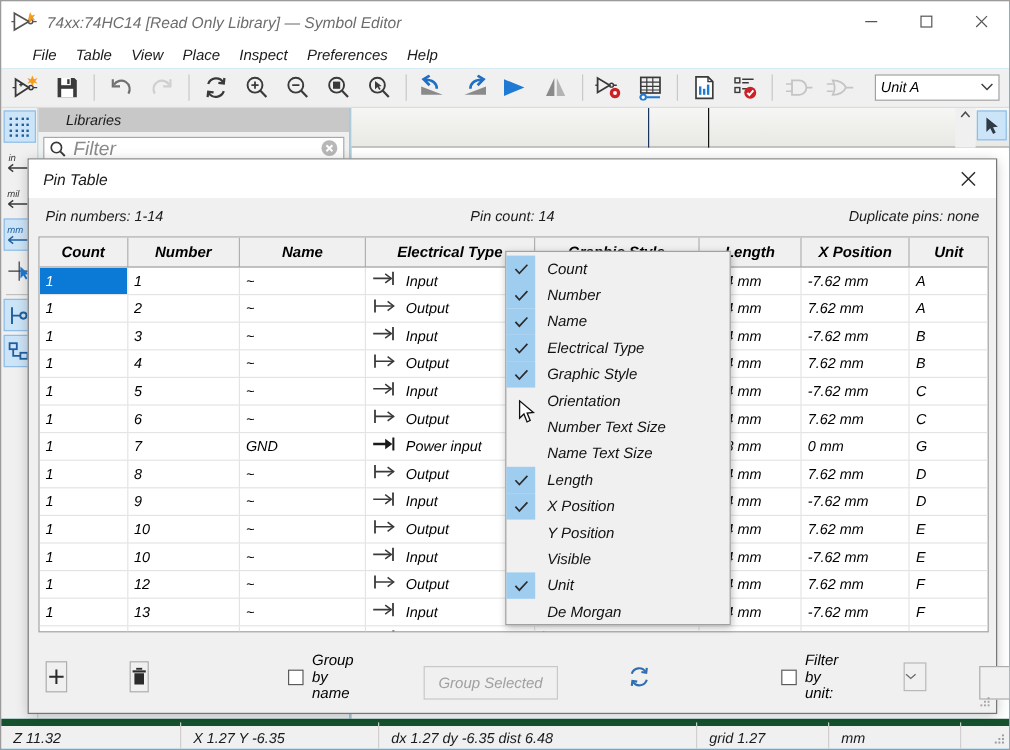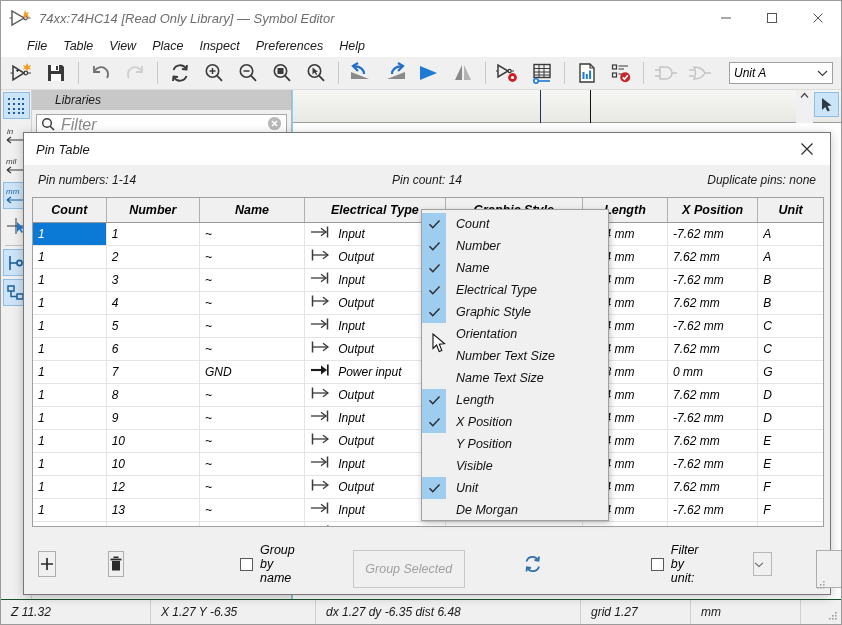--- a/index.html
+++ b/index.html
@@ -114,21 +114,21 @@
     display: flex; align-items: center; justify-content: center;
   }
   .canvas-rightbar {
     position: absolute; right: 0; top: 34px; bottom: 0; width: 24px; background: #ffffff;
   }
   .canvas-mark { position: absolute; }
 
   
   .statusbar {
     position: absolute; left: 0; bottom: 0; width: 840px; height: 25px;
-    background: #f0f0f0; border-top: 1px solid #14532d;
+    background: #f0f0f0; border-top: 6px solid #14532d;
     display: flex; align-items: center; font-size: 12px; color: #1a1a1a;
   }
   .sb-cell { height: 25px; display: flex; align-items: center; padding-left: 10px;
              border-right: 1px solid #cfcfcf; }
   .sb-grip {
     position: absolute; right: 2px; bottom: 2px; width: 12px; height: 12px;
   }
 
   
   .dialog {
@@ -203,21 +203,21 @@
     display: flex; align-items: center; padding: 0 14px; gap: 44px;
   }
   .icon-btn {
     width: 30px; height: 26px; background: #f0f0f0; border: 1px solid #adadad;
     display: flex; align-items: center; justify-content: center; margin-right: 8px;
   }
   .vsep { width: 1px; height: 30px; background: #c0c0c0; margin: 0 10px; }
   .cbx { width: 13px; height: 13px; border: 1px solid #5a5a5a; background: #fff; flex: none; }
   .cb-wrap { display: flex; align-items: center; gap: 7px; font-size: 12.5px; }
   .btn {
-    height: 38px; min-width: 80px; background: #f0f0f0; border: 1px solid #adadad;
+    height: 28px; min-width: 80px; background: #f0f0f0; border: 1px solid #adadad;
     display: flex; align-items: center; justify-content: center; font-size: 12.5px; margin-top: 10px;
   }
   .btn.disabled { color: #a0a0a0; background: #f0f0f0; border-color: #c8c8c8; }
   .unit-select {
     width: 68px; height: 24px; background: #f0f0f0; border: 1px solid #b8b8b8;
     display: flex; align-items: center; justify-content: flex-end; padding-right: 7px;
     font-size: 10px; color: #6a6a6a;
   }
   .ok-cancel { margin-left: auto; display: flex; gap: 12px; }
   .ok-cancel .btn { min-width: 82px; }

